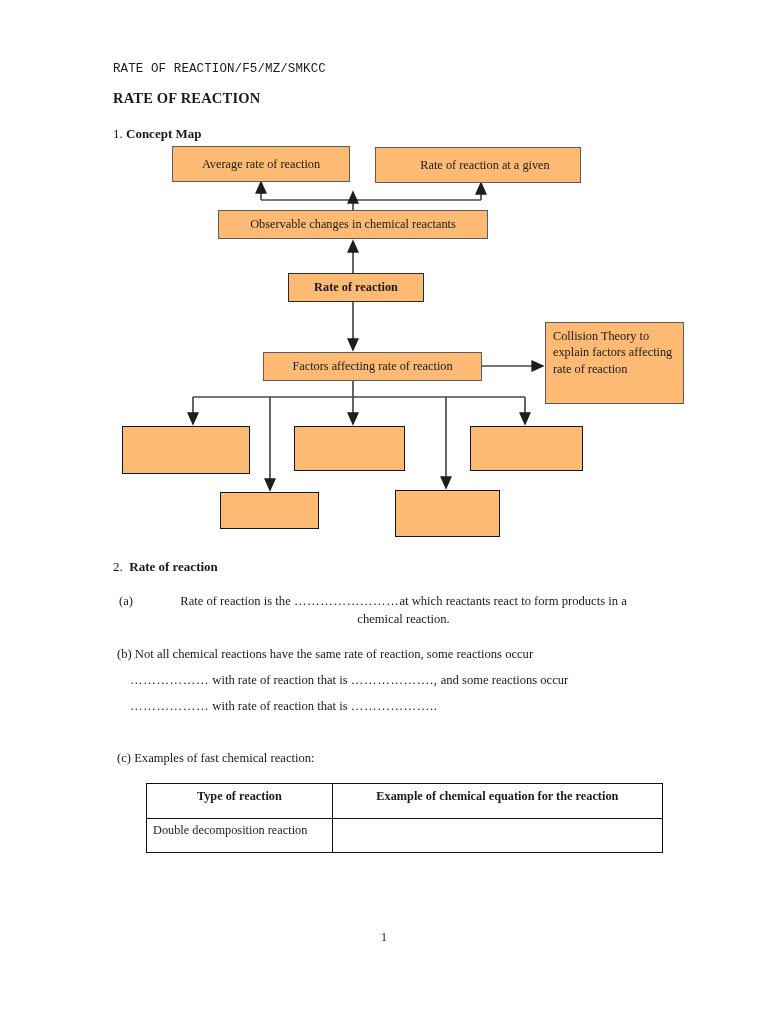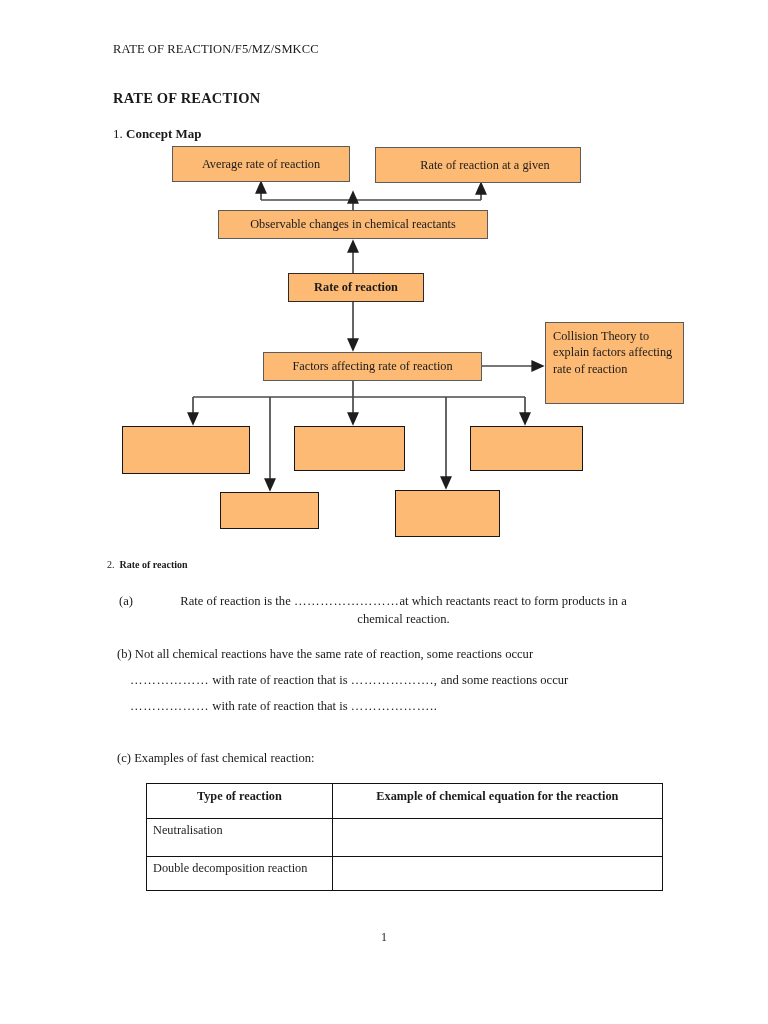--- a/index.html
+++ b/index.html
@@ -12,22 +12,22 @@
     color: #1a1a1a;
     position: relative;
     overflow: hidden;
   }
 
   .page { position: absolute; inset: 0; }
 
   
   .doc-header {
     position: absolute;
-    left: 113px; top: 42px;
-    font-family: Liberation Serif, serif;
+    left: 113px; top: 62px;
+    font-family: Liberation Mono, monospace;
     font-size: 12.5px;
     letter-spacing: 0.1px;
     white-space: nowrap;
   }
   .doc-title {
     position: absolute;
     left: 113px; top: 90px;
     font-size: 14.5px;
     font-weight: bold;
     letter-spacing: 0.2px;
@@ -86,22 +86,22 @@
     color: #c9c9c9;
     letter-spacing: 1px;
   }
 
   
   .connectors { position: absolute; left: 0; top: 0; width: 768px; height: 560px; z-index: 1; }
 
   
   .section2-label {
     position: absolute;
-    left: 107px; top: 559px;
-    font-size: 10px;
+    left: 113px; top: 559px;
+    font-size: 13px;
   }
   .section2-label .txt { font-weight: bold; }
 
   .para {
     position: absolute;
     font-size: 12.6px;
     line-height: 1.42;
   }
   #para-a { left: 119px; top: 593px; width: 545px; }
   #para-a .hang { display: block; text-indent: 0; padding-left: 24px; text-align: center; }
@@ -253,24 +253,20 @@
   </div>
 
   <table class="tbl">
     <thead>
       <tr>
         <th class="c1">Type of reaction</th>
         <th class="c2">Example of chemical equation for the reaction</th>
       </tr>
     </thead>
     <tbody>
-      <tr class="r2">
-        <td class="c1">Neutralisation</td>
-        <td class="c2"></td>
-      </tr>
       <tr class="r3">
         <td class="c1">Double decomposition reaction</td>
         <td class="c2"></td>
       </tr>
     </tbody>
   </table>
 
   <div class="page-num">1</div>
 
 </div>

